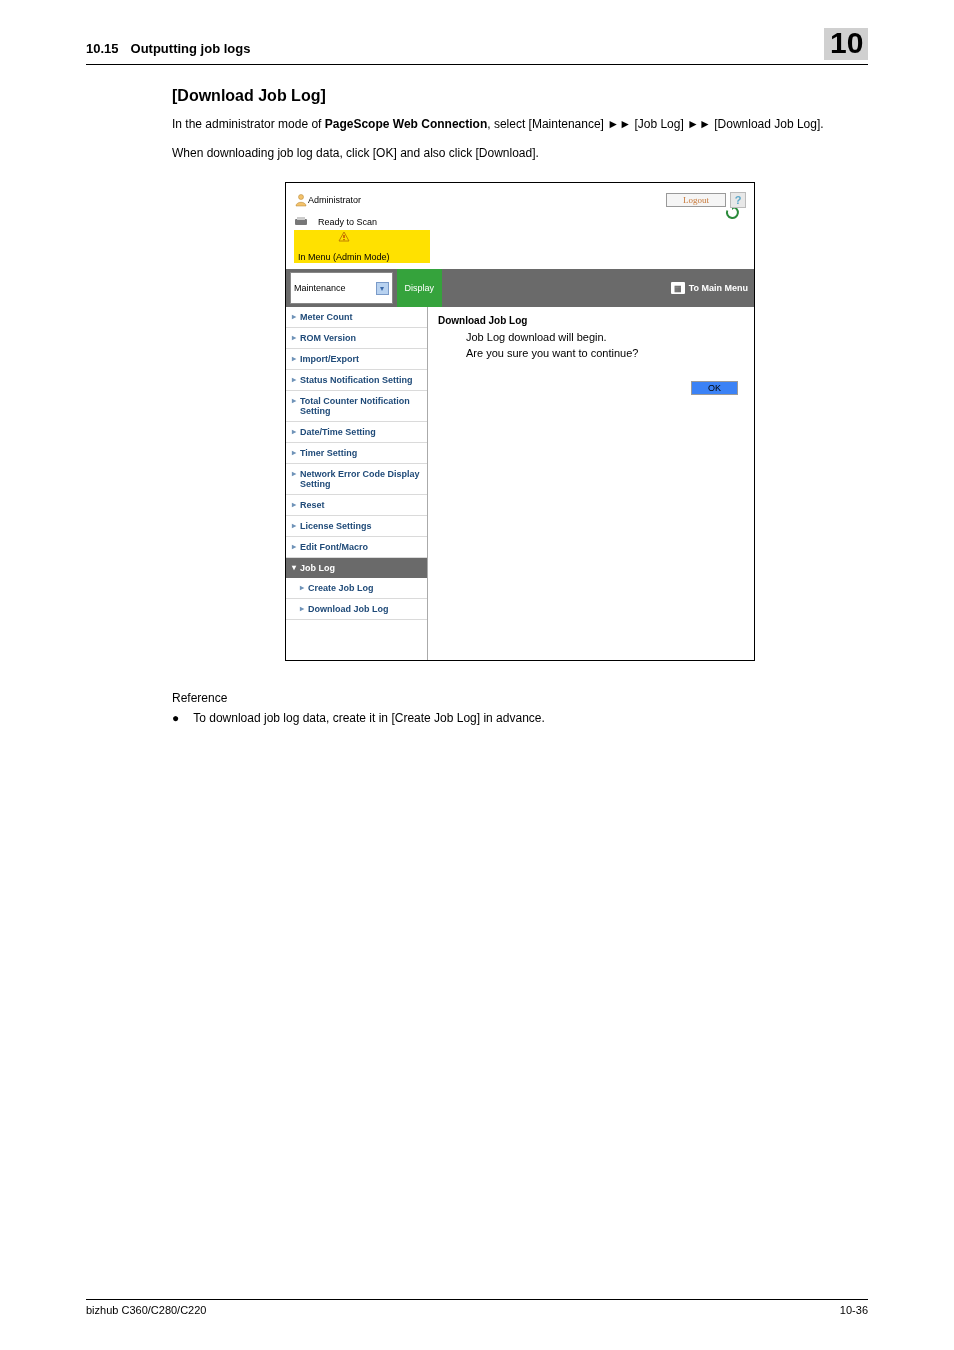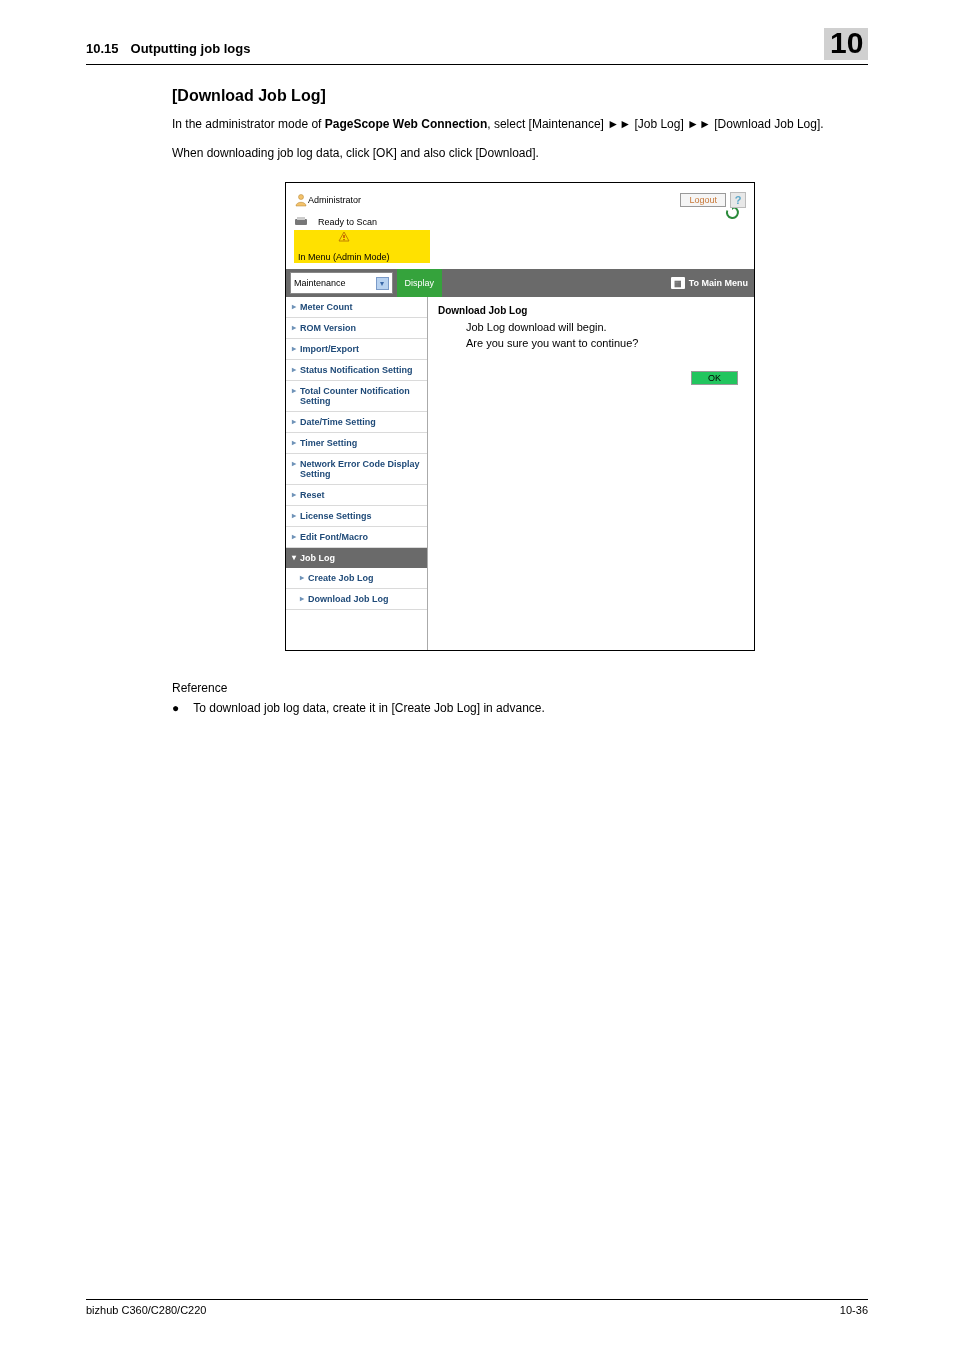--- a/index.html
+++ b/index.html
@@ -76,24 +76,25 @@
     padding: 6px 8px 0 8px;
     height: 28px;
   }
   .ss-top-left { flex:1; display:flex; align-items:center; gap:0;}
   .admin-icon {
     width:14px; height:14px;
     display:inline-flex; align-items:center; justify-content:center;
   }
   .logout-btn {
     border: 1px solid #999;
-    padding: 1px 8px;
+    padding: 1px 16px;
     background: #f5f5f5;
     color: #c87838;
     font-size: 9px;
+    font-family: Liberation Serif, serif;
   }
   .help-icon {
     width: 16px; height: 16px;
     background: #e8e8e8;
     border: 1px solid #bbb;
     color: #5ca7c9;
     font-weight: 700;
     display: inline-flex; align-items:center; justify-content:center;
     font-size: 11px;
     margin-left: 4px;
@@ -143,21 +144,21 @@
   }
   .fake-select {
     background: #fff;
     color: #000;
     font-size: 9px;
     padding: 1px 3px;
     border: 1px solid #888;
     display: inline-flex;
     align-items: center;
     gap: 30px;
-    height: 22px;
+    height: 32px;
   }
   .fake-select .chev {
     width: 13px; height: 13px;
     background: #b8d2f0;
     border: 1px solid #7a9ac8;
     display: inline-flex; align-items: center; justify-content:center;
     font-size:8px; color:#3a68a8;
   }
   .display-btn {
     background: #35a33c;
@@ -241,21 +242,21 @@
     color: #000;
     margin-left: 28px;
   }
   .ok-btn-wrap {
     text-align: right;
     margin-top: 22px;
     padding-right: 6px;
   }
   .ok-btn {
     border:1px solid #9a9a9a;
-    background: #22c55e;
+    background: #3b82f6;
     padding: 1px 16px;
     font-size: 9px;
   }
   .reference {
     font-size: 12px;
     margin: 18px 0 4px 0;
   }
   .bullet-list {
     list-style: none;
     padding: 0;

